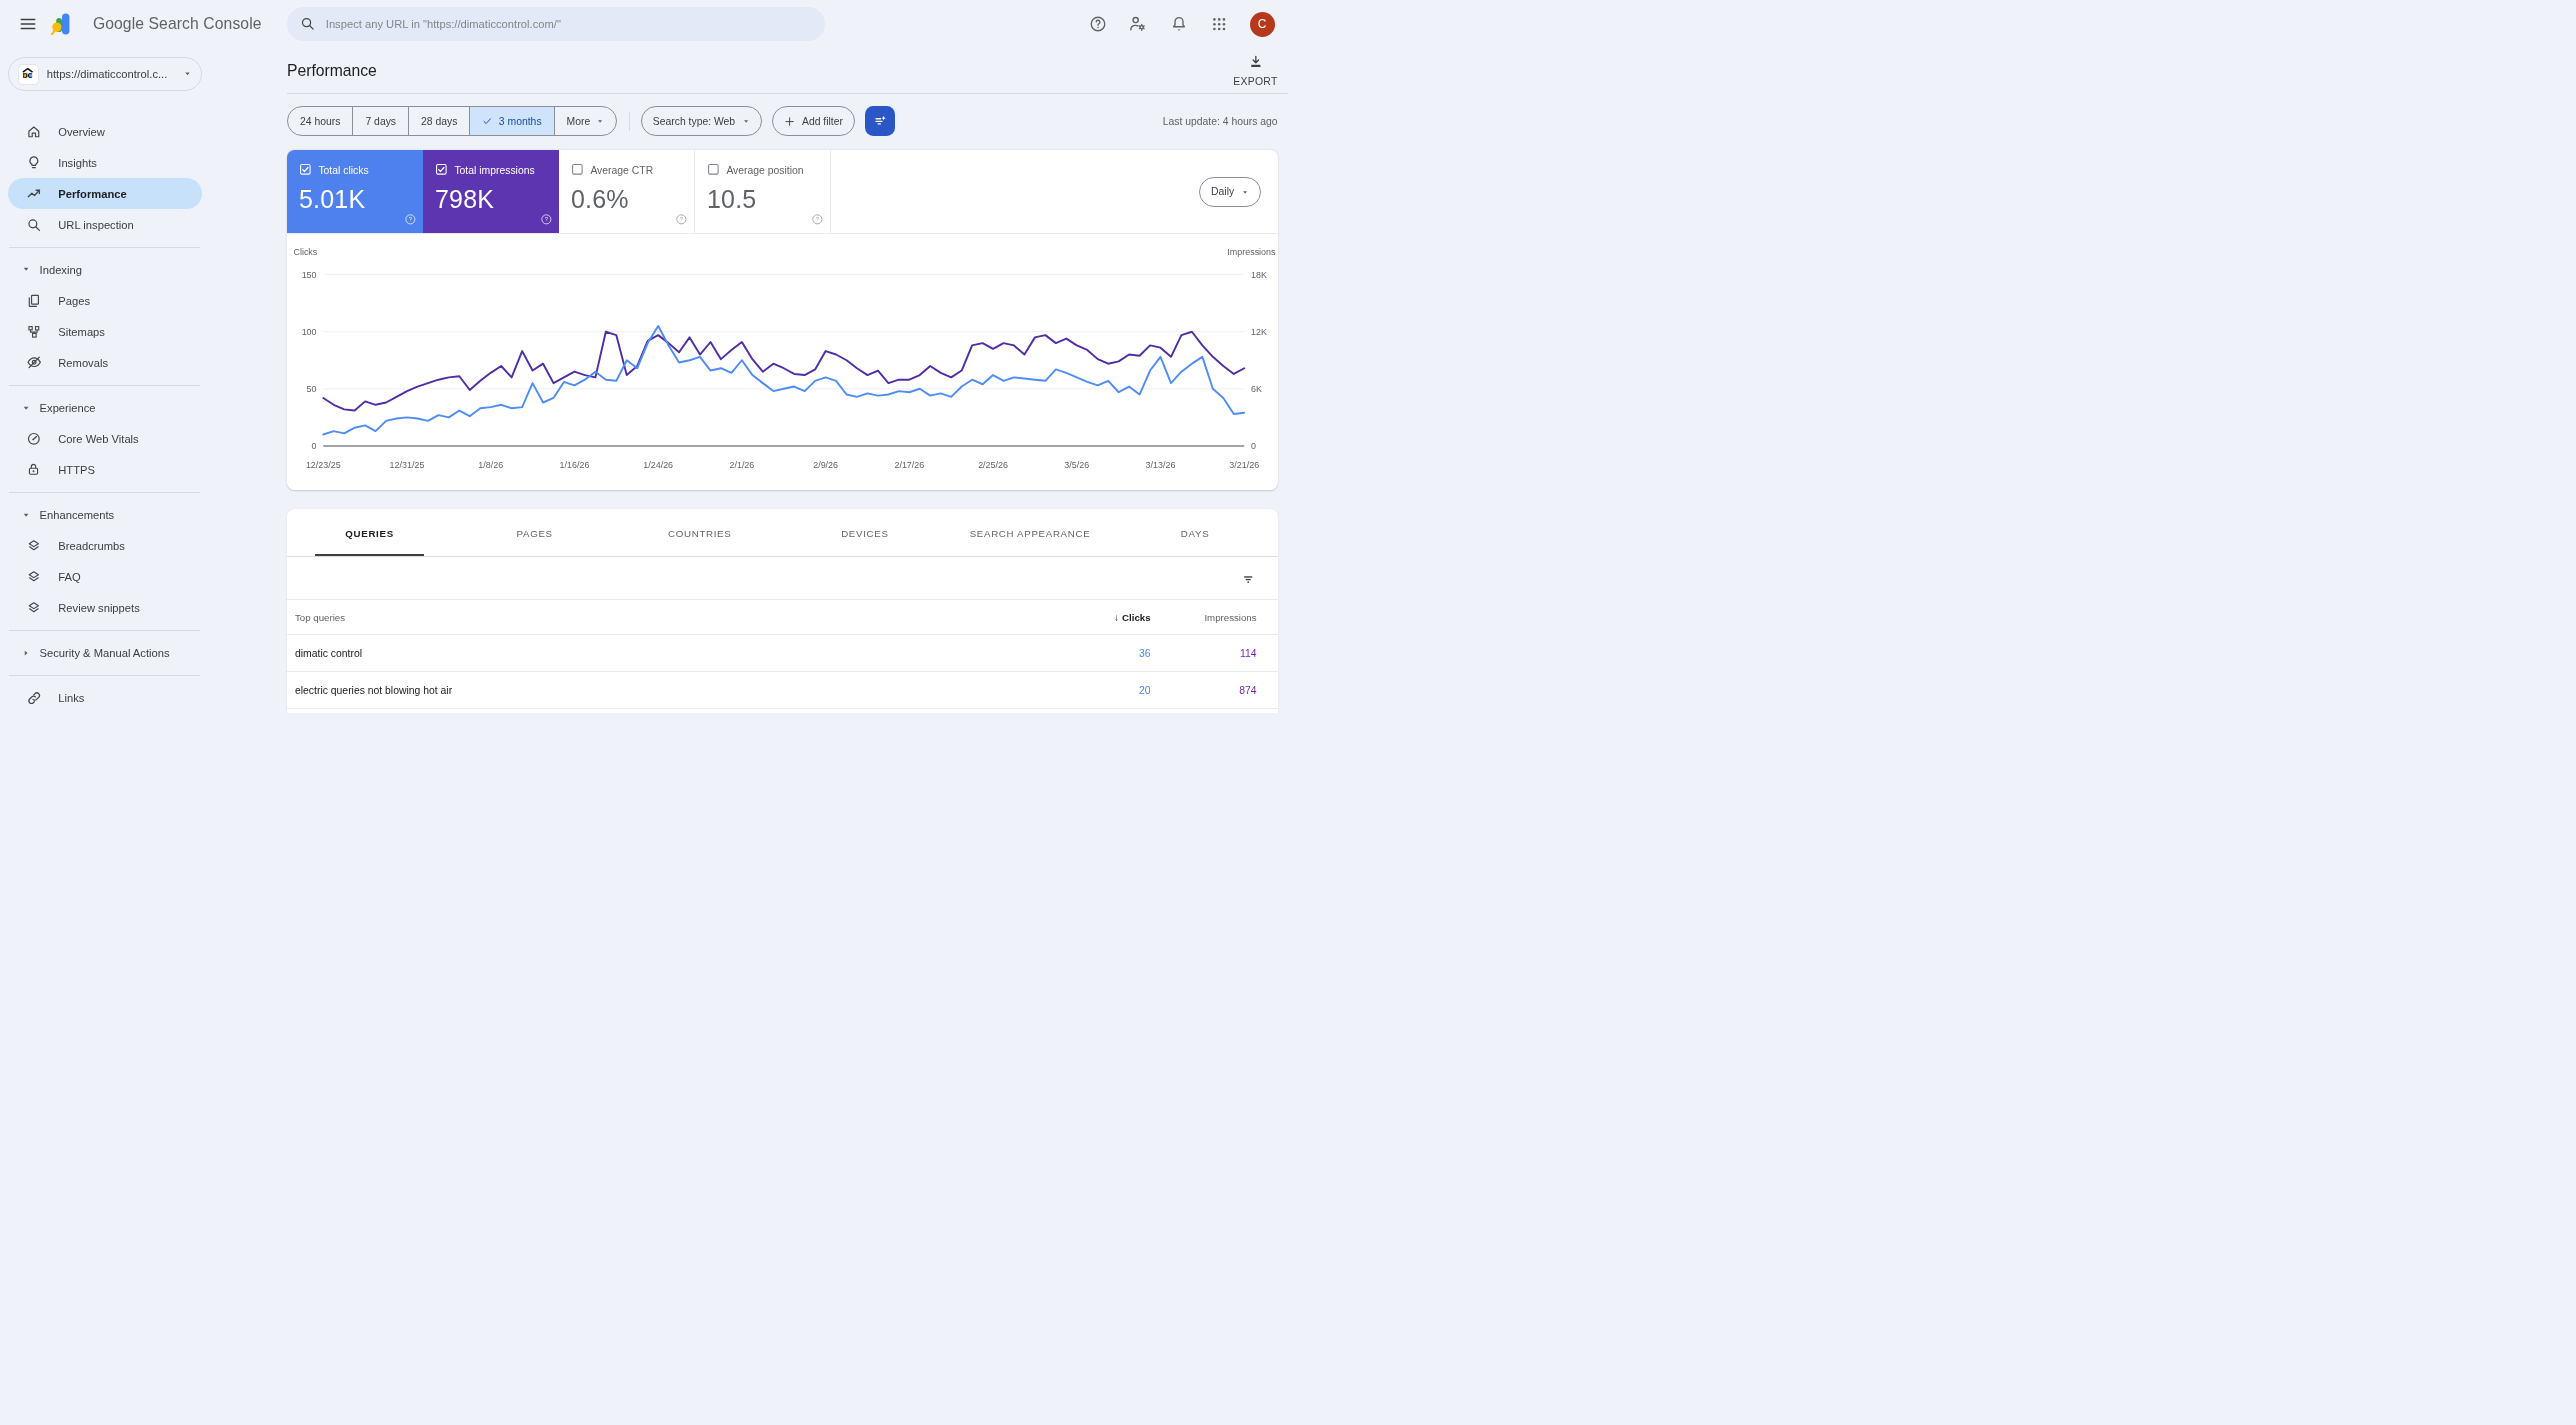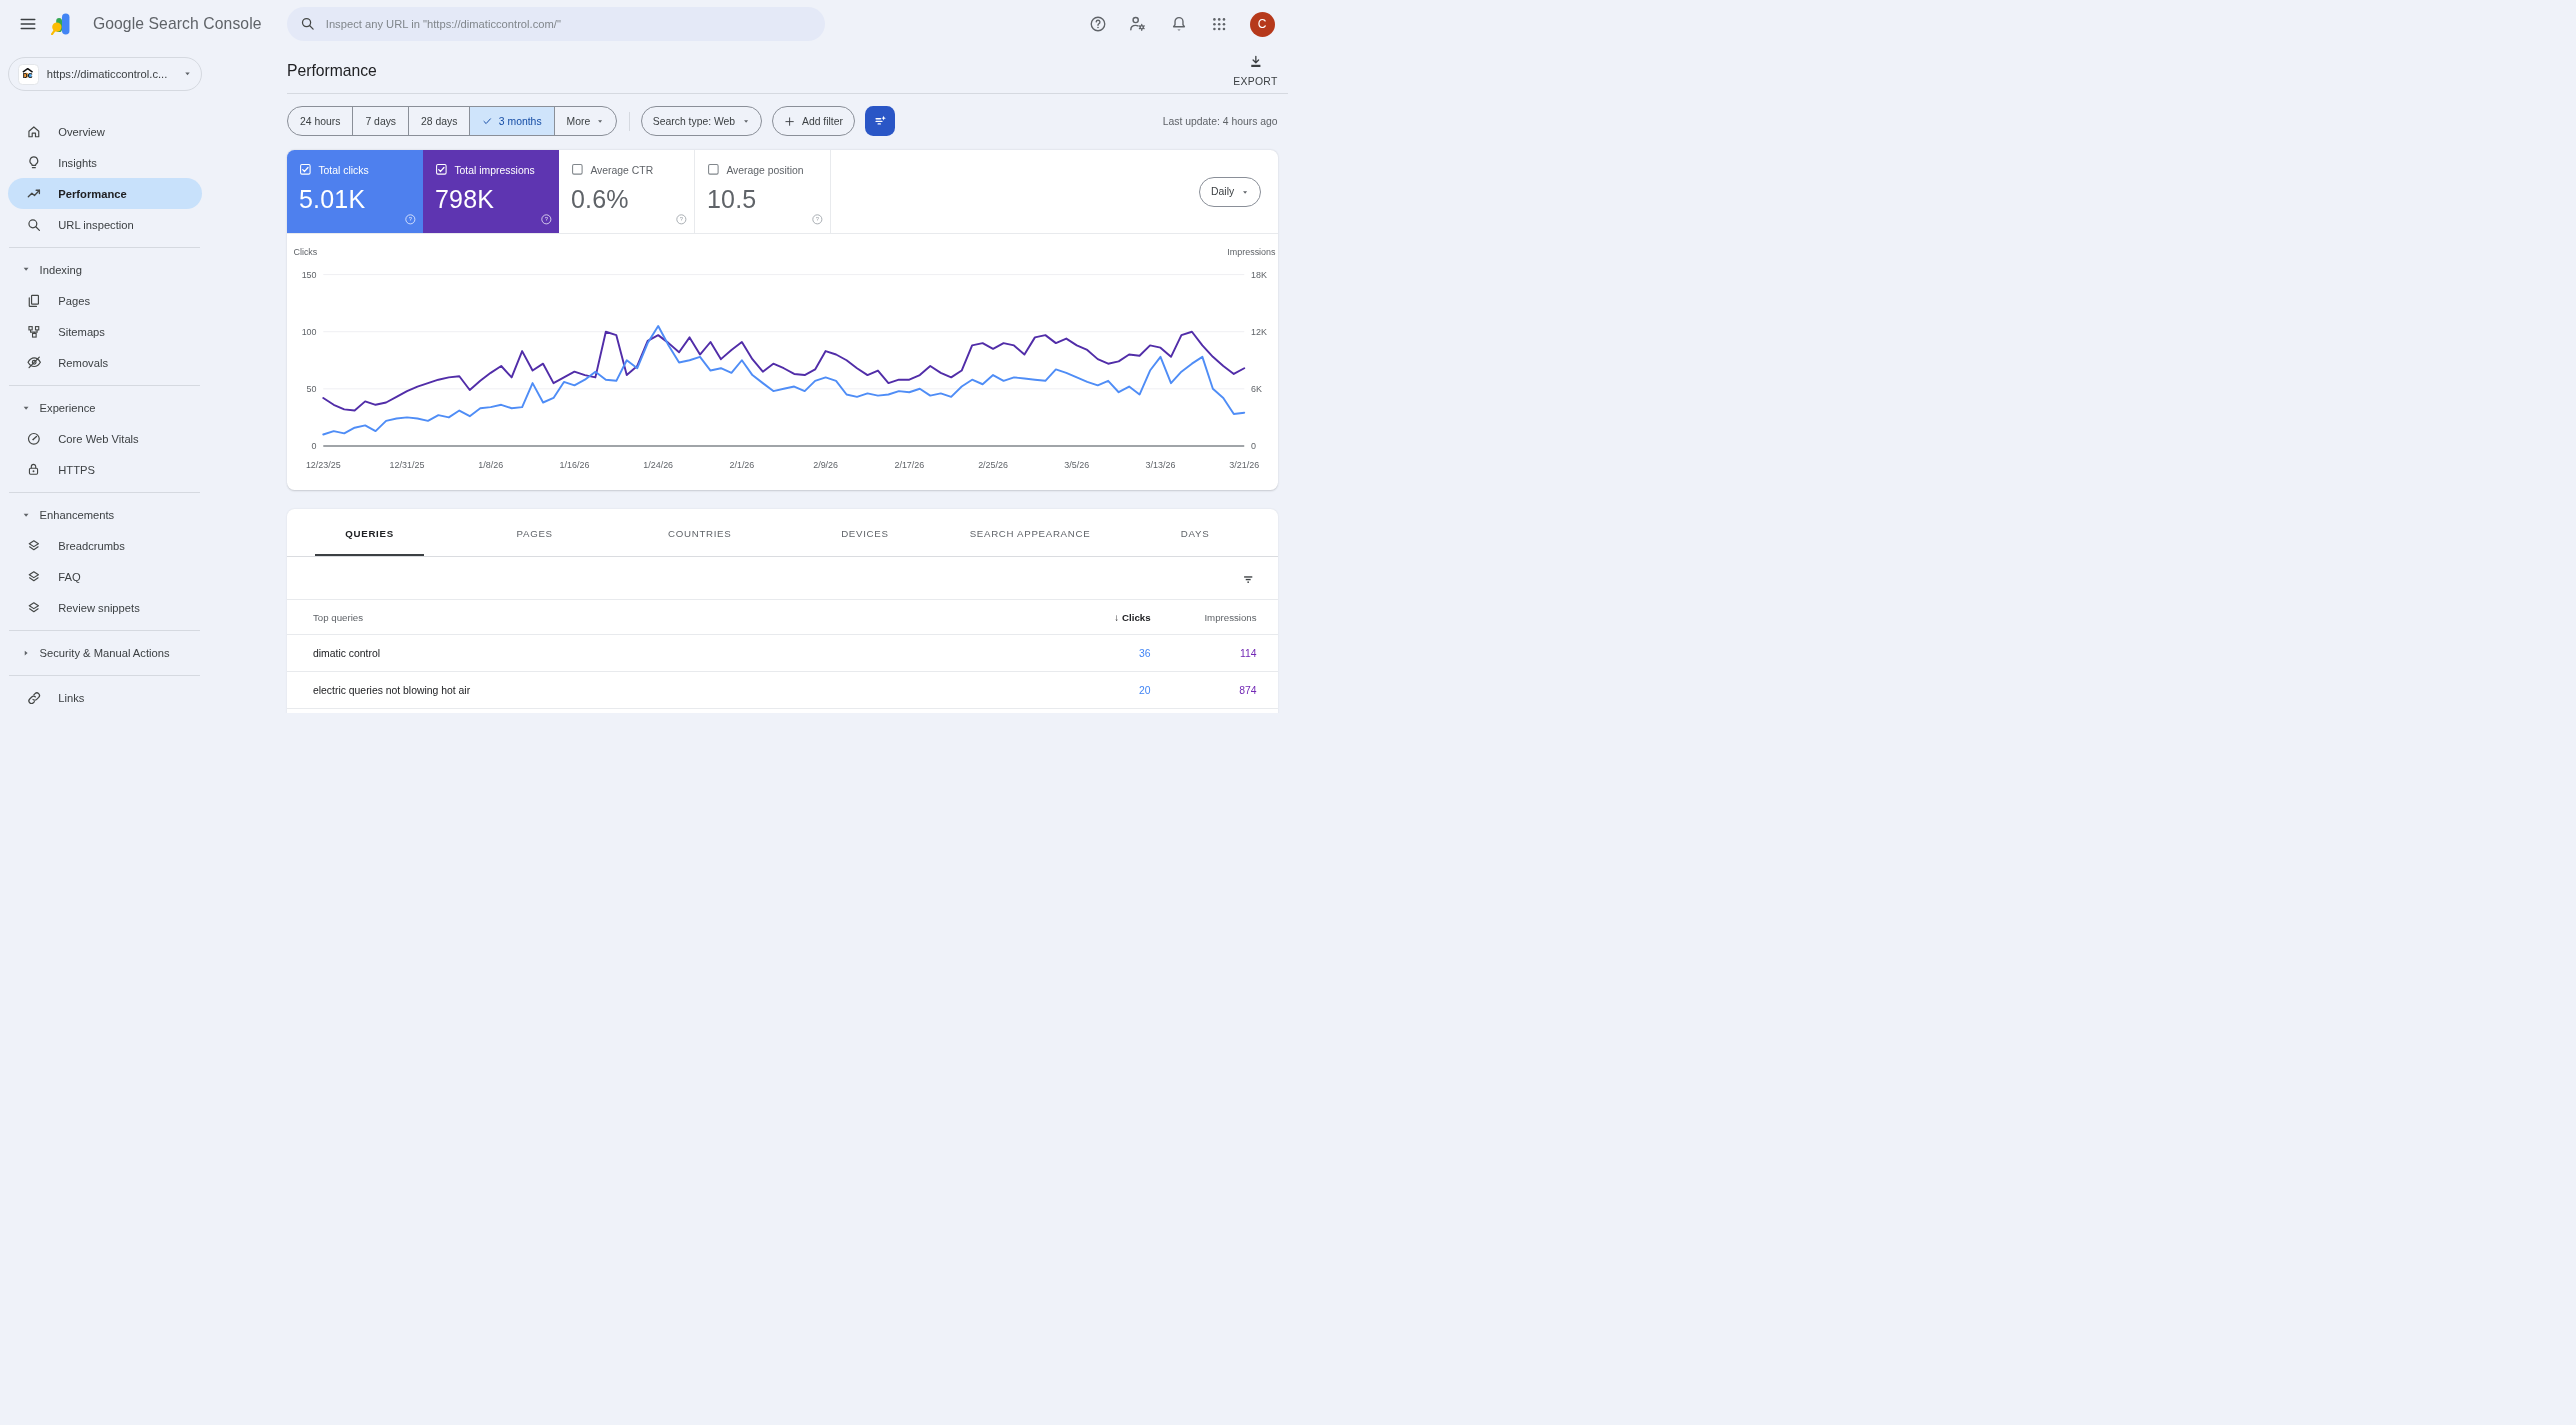--- a/index.html
+++ b/index.html
@@ -75,21 +75,21 @@
   .chart-wrap { padding:9px 1.5px 7.5px 1.5px; }
 
   
   .tablecard { margin-top:19.4px; background:#fff; border-radius:7.5px 7.5px 0 0; box-shadow:0 0.7px 1.5px rgba(60,64,67,.15); }
   .tabs { display:flex; border-bottom:0.7px solid #dadce0; height:48px; }
   .tab { flex:1; display:flex; align-items:flex-end; justify-content:center; cursor:pointer; }
   .tab span { padding:0 7.5px 15px 7.5px; font-size:9.7px; letter-spacing:0.7px; color:#5f6368; border-bottom:2.2px solid transparent; white-space:nowrap; }
   .tab.active span { color:#202124; font-weight:bold; border-bottom-color:#3c4043; padding-left:30px; padding-right:30px; }
   .tbl-toolbar { height:42px; display:flex; align-items:center; justify-content:flex-end; padding-right:21px; color:#3c4043; }
   .thead { display:flex; align-items:center; height:36px; border-top:0.7px solid #e8eaed; border-bottom:0.7px solid #e8eaed; font-size:9.7px; color:#5f6368; }
-  .col-dim { flex:1; padding-left:26px; }
+  .col-dim { flex:1; padding-left:8px; }
   .col-clicks { width:119px; text-align:right; }
   .col-impr { width:127px; text-align:right; padding-right:21px; }
   .thead .col-clicks { color:#202124; font-weight:bold; }
   .sort-arrow { font-weight:bold; margin-right:3px; }
   .trow { display:flex; align-items:center; height:37px; border-bottom:0.7px solid #e8eaed; font-size:10.4px; cursor:pointer; }
   .trow .col-dim { color:#202124; }
   .tbl-bottom-pad { height:15px; }
 </style>
 </head>
 <body>

